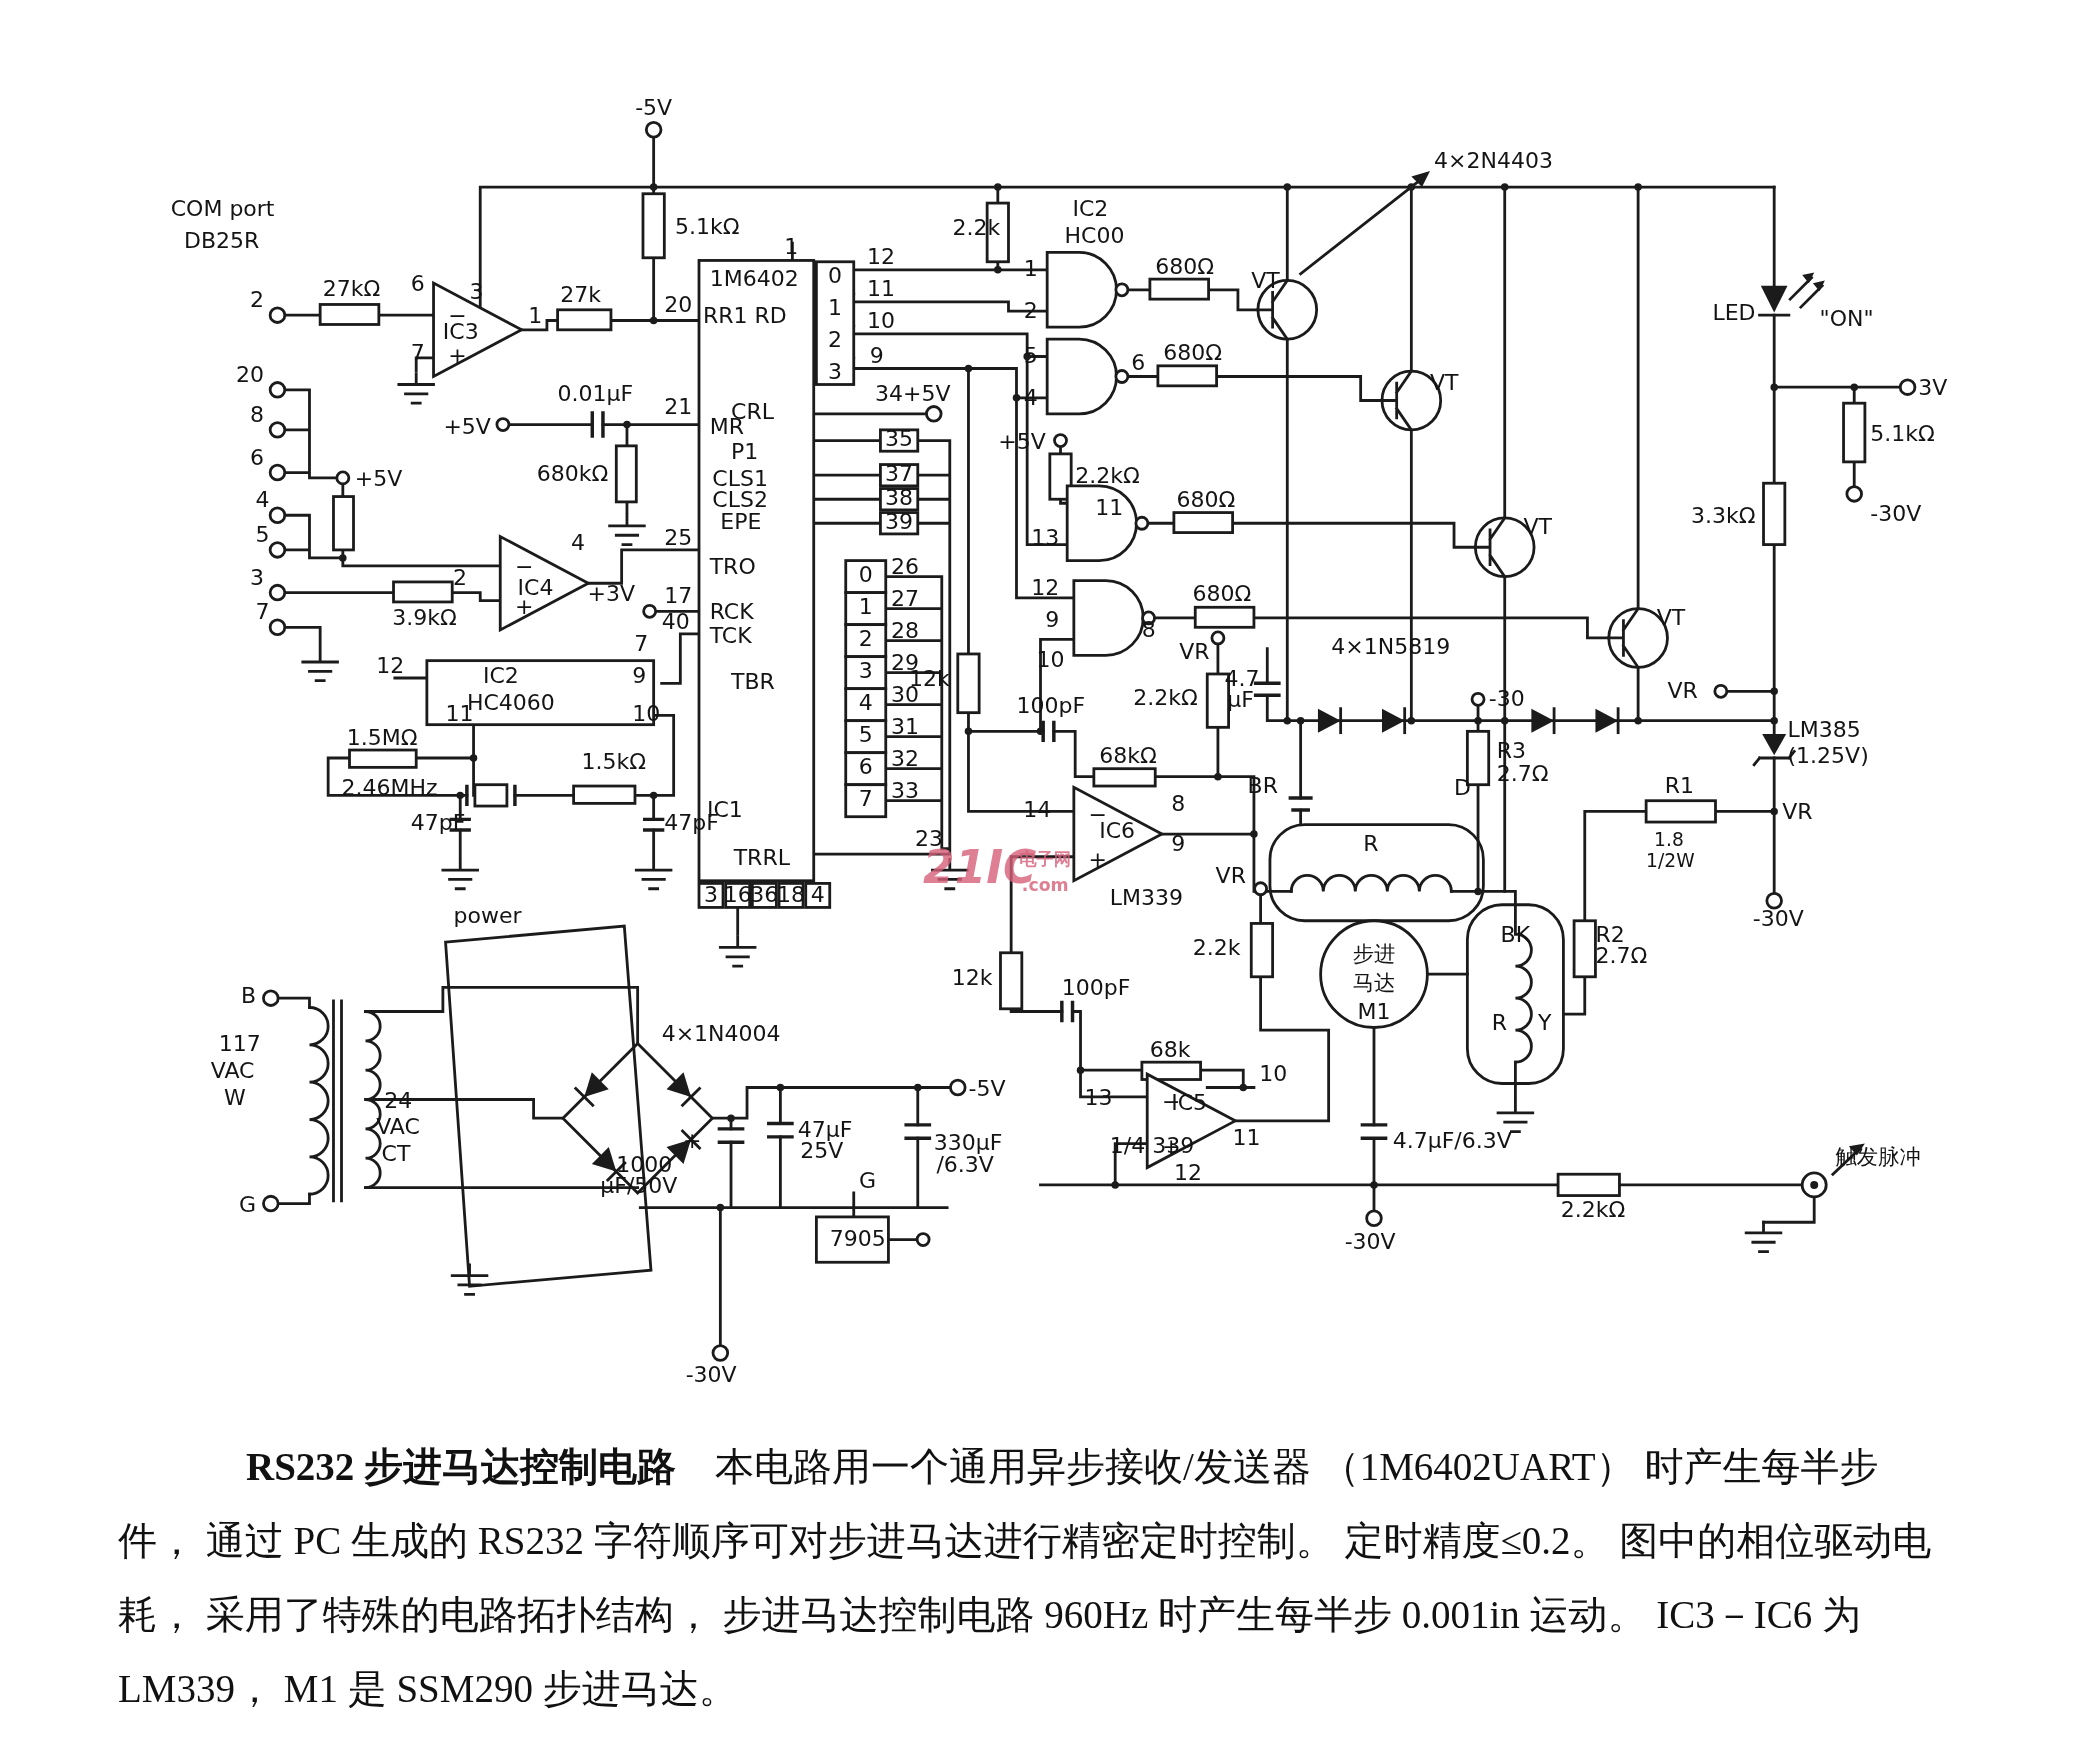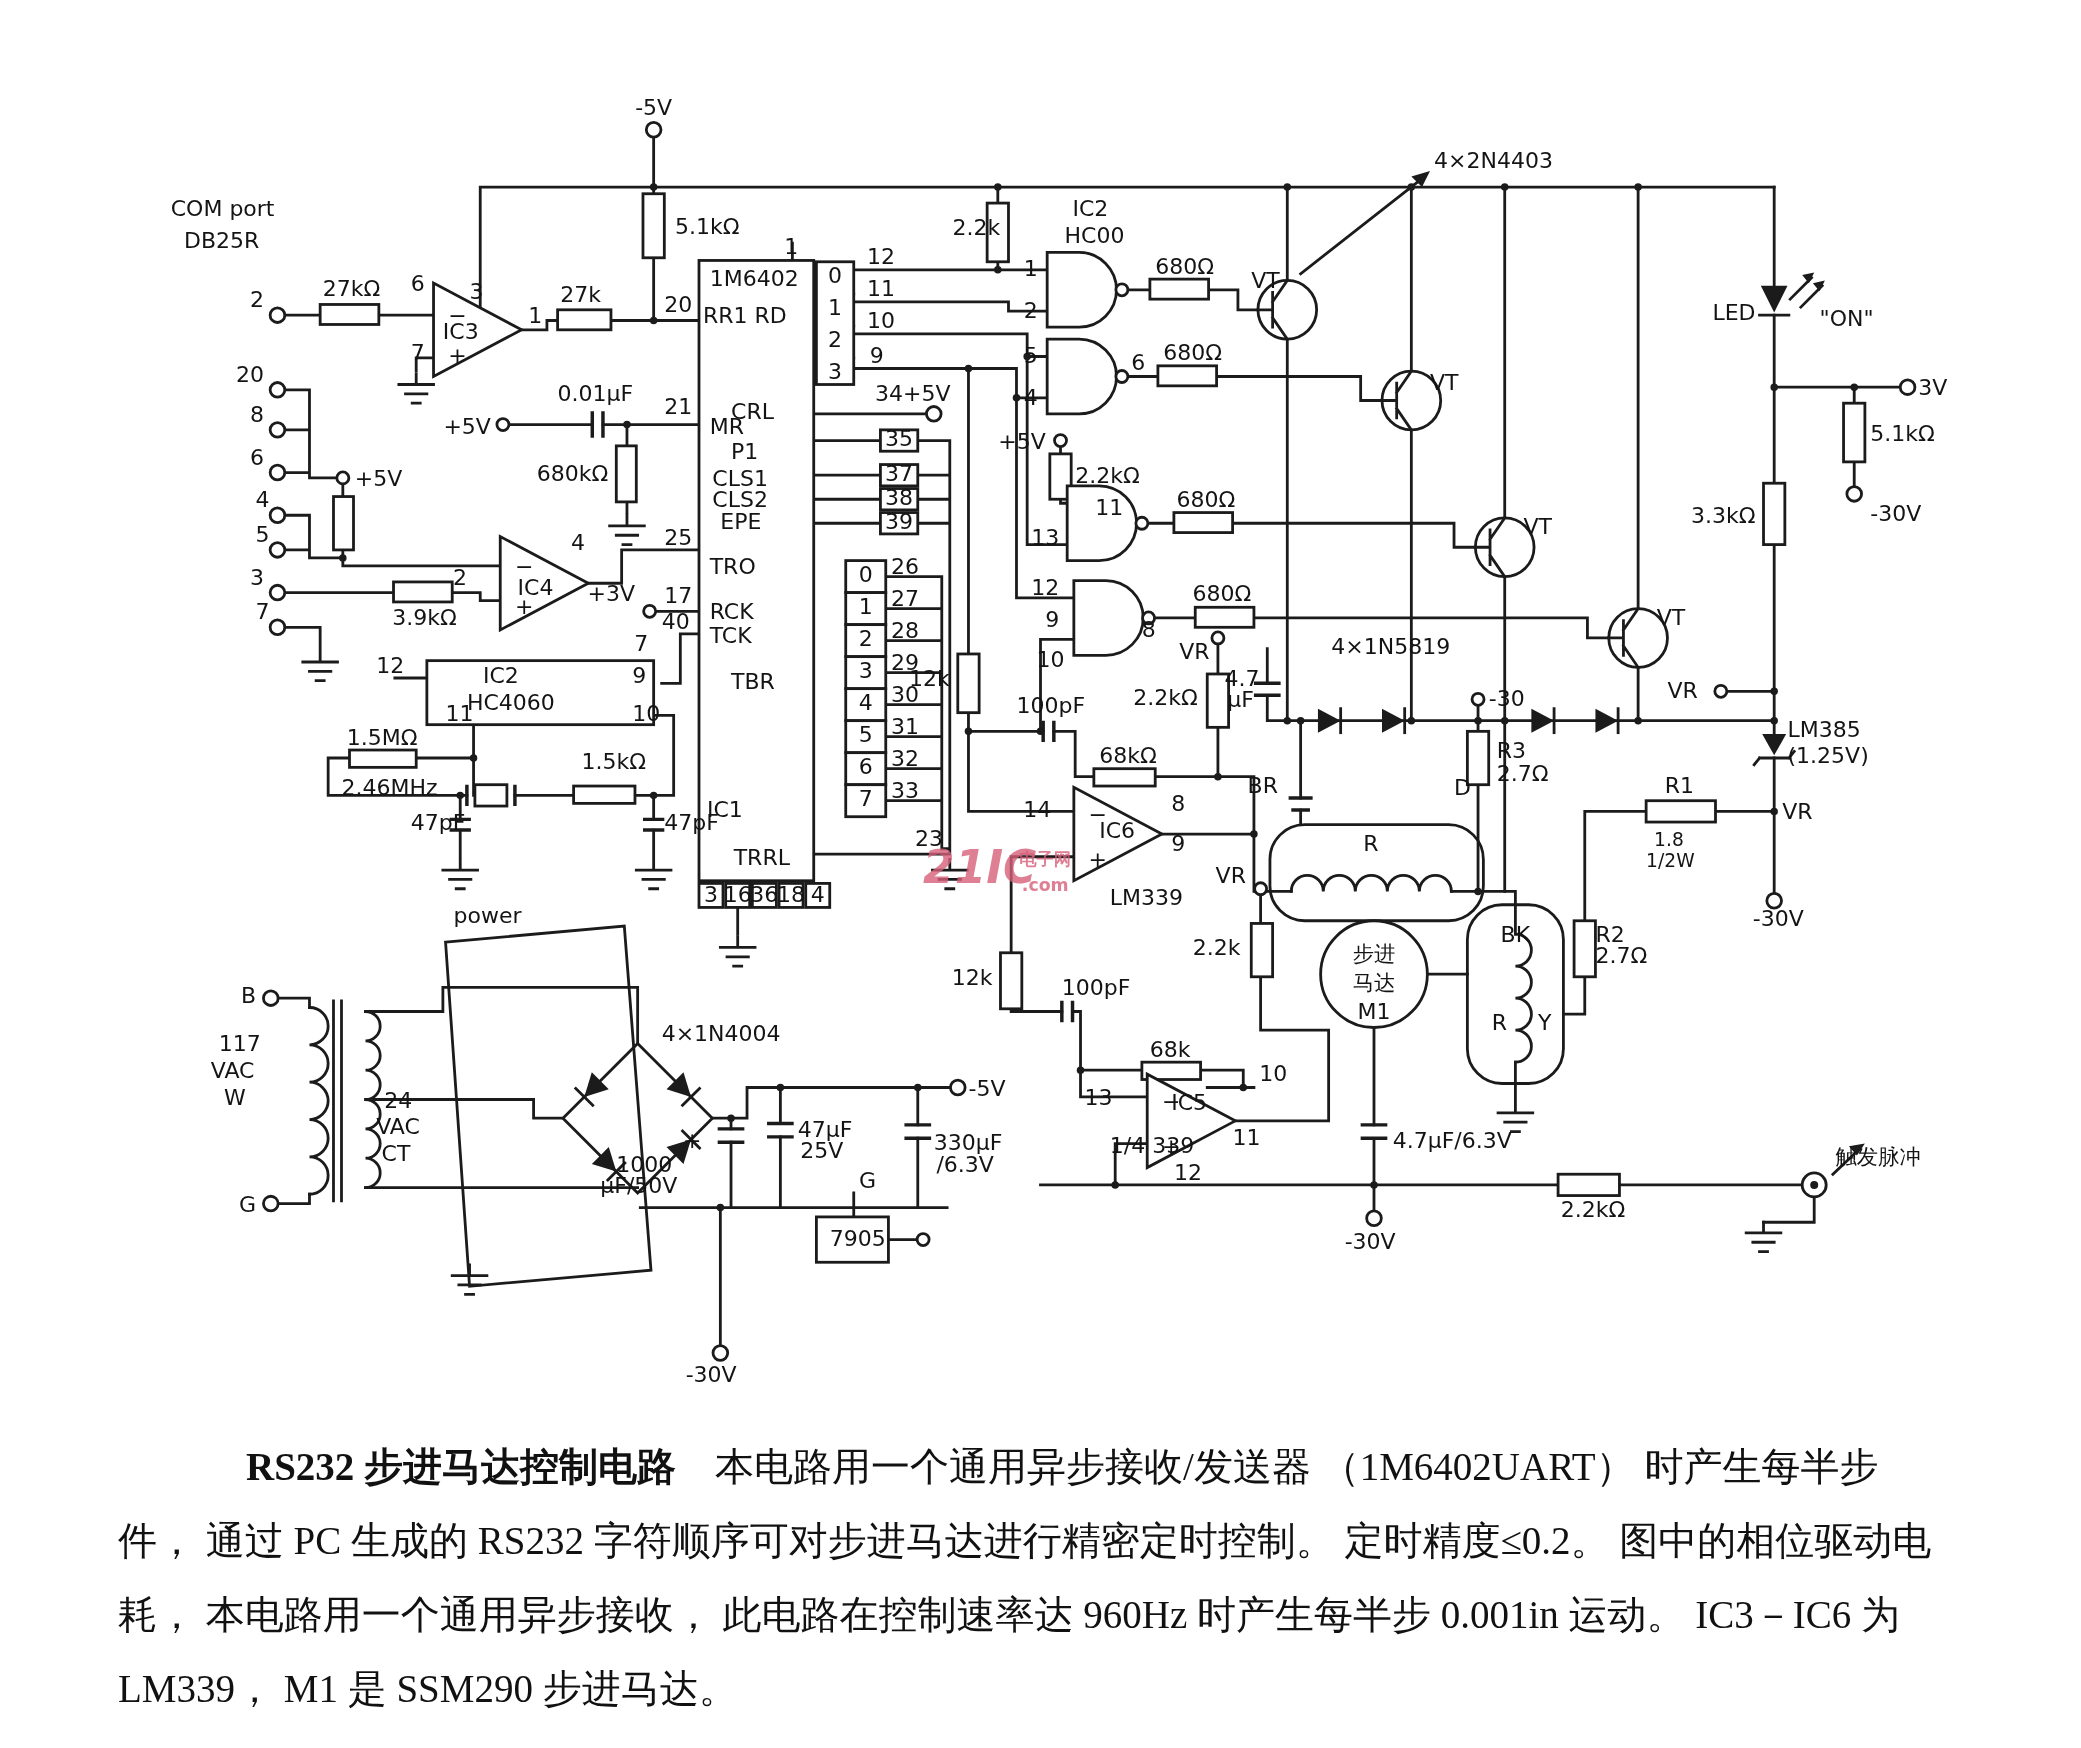--- a/index.html
+++ b/index.html
@@ -480,17 +480,17 @@
       <text x="871" y="831" class="lbl">−</text>
       <text x="871" y="865" class="lbl">+</text>
       <text x="692" y="662" class="lbl wm1">21IC</text>
       <text x="764" y="648" class="lbl wm2">电子网</text>
       <text x="766" y="668" class="lbl wm2">.com</text>
     </svg>
 
 <div class="caption">
   <p class="first"><b>RS232 步进马达控制电路</b><span>　本电路用一个通用异步接收/发送器 （1M6402UART） 时产生每半步</span></p>
   <p>件， 通过 PC 生成的 RS232 字符顺序可对步进马达进行精密定时控制。 定时精度≤0.2。 图中的相位驱动电</p>
-  <p>耗， 本电路用一个通用异步接收， 此电路在控制速率达 960Hz 时产生每半步 0.001in 运动。 IC3－IC6 为</p>
+  <p>耗， 采用了特殊的电路拓扑结构， 步进马达控制电路 960Hz 时产生每半步 0.001in 运动。 IC3－IC6 为</p>
   <p>LM339， M1 是 SSM290 步进马达。</p>
 </div>
 
 </div>
 
 </body></html>

